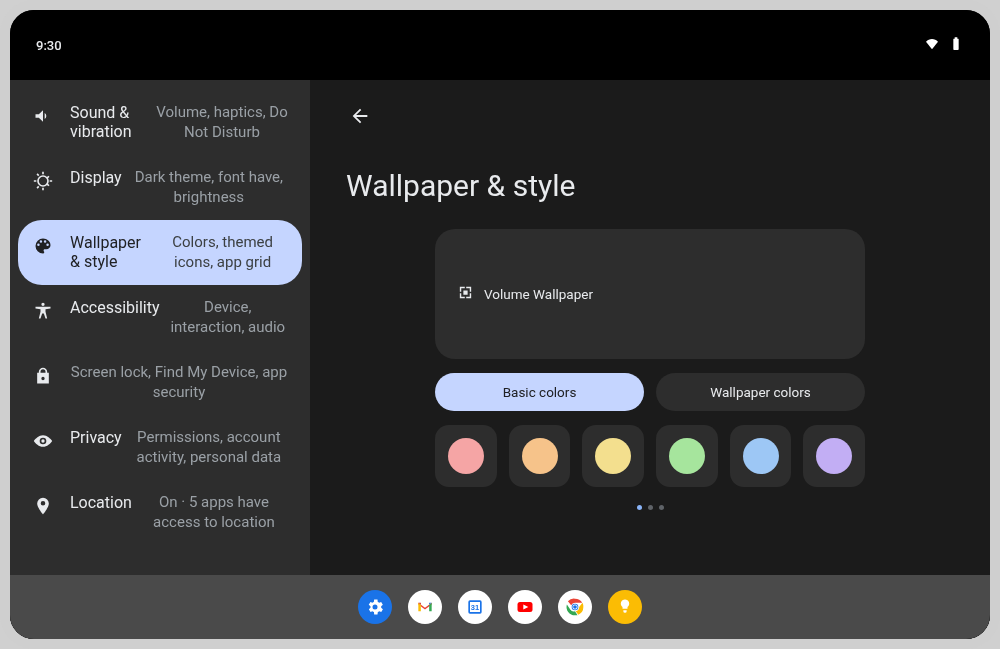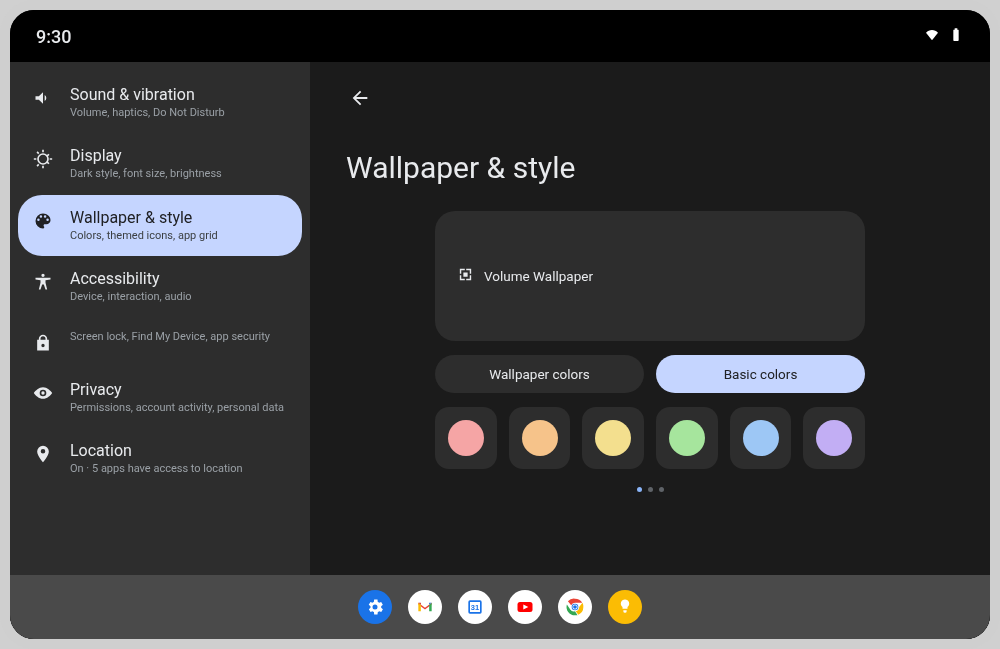--- a/index.html
+++ b/index.html
@@ -25,21 +25,21 @@
     overflow:hidden;
   }
   .screen{
     position:absolute;inset:0;
     background:var(--bg-black);
     display:flex;flex-direction:column;
   }
   
   .statusbar{
     height:40px;display:flex;align-items:center;justify-content:space-between;
-    padding:6px 26px;color:var(--text-white);font-size:18px;font-weight:500;
+    padding:15px 26px;color:var(--text-white);font-size:13px;font-weight:500;
   }
   .status-right{display:flex;align-items:center;gap:8px;}
   .status-right svg{width:16px;height:16px;fill:#fff;}
   
   .body{
     flex:1;display:flex;overflow:hidden;
   }
   
   .sidebar{
     width:300px;background:var(--bg-sidebar);
@@ -53,23 +53,23 @@
     padding:13px 14px;border-radius:24px;
     cursor:pointer;
   }
   .side-item.selected{background:var(--pill-selected);}
   .side-ico{
     width:22px;height:22px;flex:0 0 22px;margin-top:2px;
     display:flex;align-items:center;justify-content:center;
   }
   .side-ico svg{width:20px;height:20px;fill:var(--text-white);}
   .side-item.selected .side-ico svg{fill:var(--text-onsel);}
-  .side-text{display:flex;flex-direction:column;gap:2px;min-width:0;}
+  .side-text{display:flex;flex-direction:row;gap:8px;min-width:0;}
   .side-title{color:var(--text-white);font-size:16px;font-weight:400;}
-  .side-sub{color:var(--text-dim);font-size:11px;line-height:1.3;}
+  .side-sub{color:var(--text-dim);font-size:15px;line-height:1.3;text-align:center;}
   .side-item.selected .side-title{color:var(--text-onsel);}
   .side-item.selected .side-sub{color:#3c4043;}
   
   .main{
     flex:1;background:var(--bg-main);
     padding:18px 36px 0 36px;
     box-sizing:border-box;
     display:flex;flex-direction:column;
     overflow:hidden;
   }
@@ -204,21 +204,21 @@
         </div>
 
         <div class="side-item">
           <span class="side-ico">
             <svg viewBox="0 0 24 24">
                 <path d="M12 7a5 5 0 1 0 0 10 5 5 0 0 0 0-10zm0 12a7 7 0 1 1 0-14 7 7 0 0 1 0 14zM11 1h2v3h-2zm0 19h2v3h-2zM1 11h3v2H1zm19 0h3v2h-3zM4.2 4.2l1.4-1.4 2 2-1.4 1.4zm12.2 12.2 1.4-1.4 2 2-1.4 1.4zM4.2 19.8l2-2 1.4 1.4-2 2zm12.2-12.2 2-2 1.4 1.4-2 2z"></path>
               </svg>
           </span>
           <span class="side-text">
             <span class="side-title">Display</span>
-            <span class="side-sub">Dark style, font size, brightness</span>
+            <span class="side-sub">Dark theme, font have, brightness</span>
           </span>
         </div>
 
         <div class="side-item selected">
           <span class="side-ico">
             <svg viewBox="0 0 24 24">
                 <path d="M12 3a9 9 0 0 0 0 18c.8 0 1.5-.7 1.5-1.5 0-.4-.2-.8-.4-1-.3-.3-.4-.6-.4-1 0-.8.7-1.5 1.5-1.5H16a5 5 0 0 0 5-5c0-4.4-4-8-9-8zM6.5 12A1.5 1.5 0 1 1 8 10.5 1.5 1.5 0 0 1 6.5 12zm3-4A1.5 1.5 0 1 1 11 6.5 1.5 1.5 0 0 1 9.5 8zm5 0A1.5 1.5 0 1 1 16 6.5 1.5 1.5 0 0 1 14.5 8zm3 4A1.5 1.5 0 1 1 19 10.5 1.5 1.5 0 0 1 17.5 12z"></path>
               </svg>
           </span>
           <span class="side-text">
@@ -319,22 +319,22 @@
               <span>
                 <svg viewBox="0 0 24 24">
                     <path d="M4 4h7v2H6v5H4V4zm16 0h-7v2h5v5h2V4zM4 20h7v-2H6v-5H4v7zm16 0h-7v-2h5v-5h2v7zM9 9h6v6H9z"></path>
                   </svg>
               </span>
               <span>Volume Wallpaper</span>
             </div>
           </div>
 
           <div class="tabs">
+            <div class="tab active">Basic colors</div>
             <div class="tab">Wallpaper colors</div>
-            <div class="tab active">Basic colors</div>
           </div>
 
           <div class="colors-row">
             <div class="color-chip">
                 <span class="swatch" style="background:#f5a5a5"></span>
               </div>
             <div class="color-chip">
                 <span class="swatch" style="background:#f6c38a"></span>
               </div>
             <div class="color-chip">

